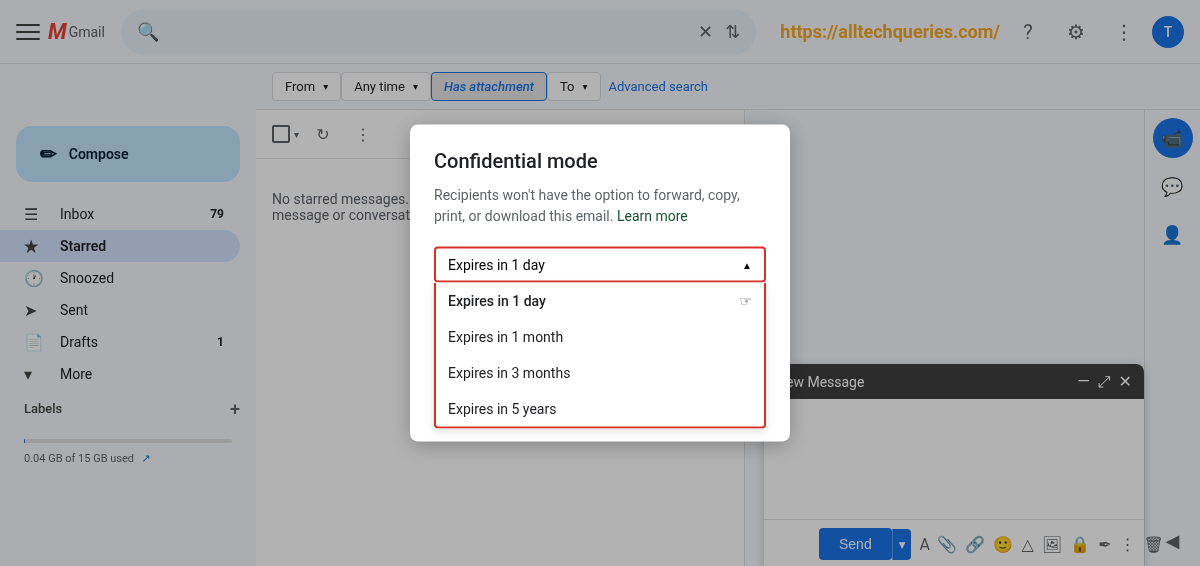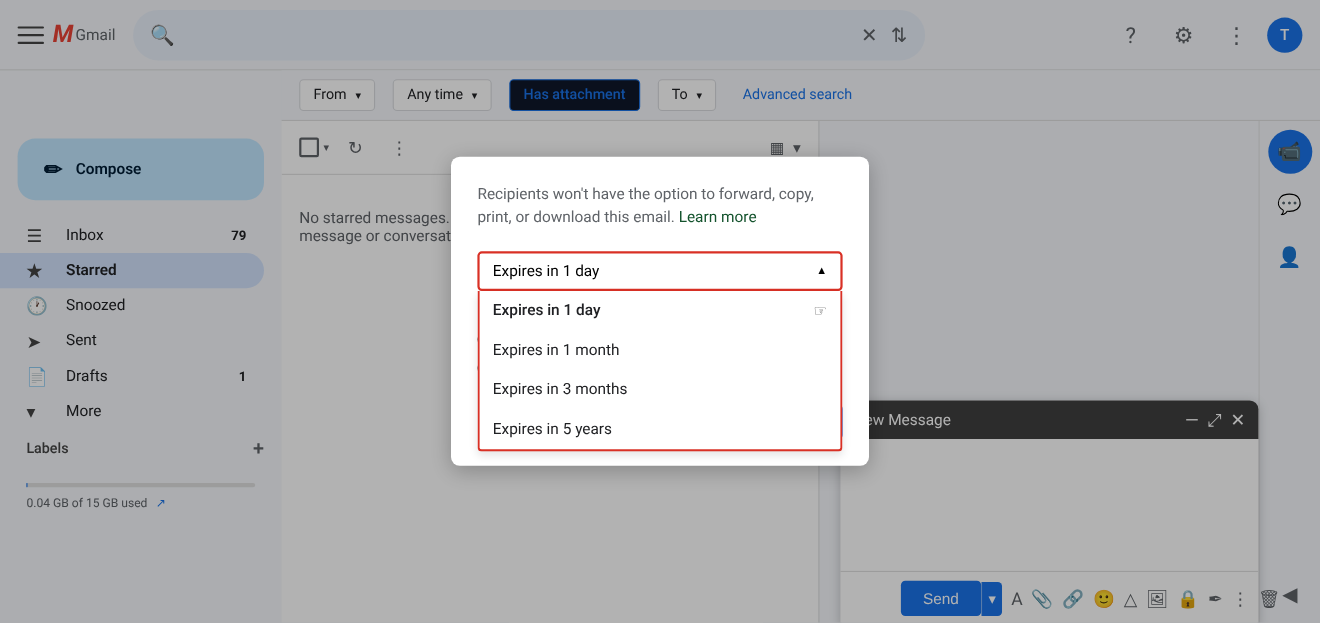--- a/index.html
+++ b/index.html
@@ -15,23 +15,23 @@
     .search-bar { flex: 1; max-width: 720px; background: #eaf1fb; border-radius: 24px; display: flex; align-items: center; padding: 0 16px; height: 46px; gap: 12px; }
     .search-bar input { border: none; background: transparent; font-size: 16px; outline: none; flex: 1; color: #202124; }
     .search-x { color: #5f6368; cursor: pointer; font-size: 18px; }
     .search-tune { color: #5f6368; cursor: pointer; font-size: 18px; }
     .top-right-icons { display: flex; align-items: center; gap: 8px; margin-left: auto; }
     .icon-btn { width: 40px; height: 40px; border-radius: 50%; display: flex; align-items: center; justify-content: center; cursor: pointer; color: #5f6368; font-size: 20px; }
     .avatar { width: 32px; height: 32px; border-radius: 50%; background: #1a73e8; color: white; display: flex; align-items: center; justify-content: center; font-size: 14px; font-weight: 500; cursor: pointer; }
     .watermark { color: #f5a623; font-weight: bold; font-size: 18px; margin-left: 16px; }
 
     
-    .filter-bar { display: flex; align-items: center; background: #f6f8fc; padding: 8px 16px; gap: 16px; border-bottom: 1px solid #e0e0e0; margin-left: 256px; }
+    .filter-bar { display: flex; align-items: center; background: #f6f8fc; padding: 8px 16px; gap: 0; border-bottom: 1px solid #e0e0e0; margin-left: 256px; }
     .filter-chip { display: flex; align-items: center; gap: 4px; padding: 6px 12px; background: white; border: 1px solid #dadce0; border-radius: 4px; cursor: pointer; font-size: 13px; color: #202124; }
-    .filter-chip-active { background: #0f172a; border-color: #1a73e8; color: #1a73e8; font-weight: 500; }
+    .filter-chip-active { background: #e5e5e5; border-color: #1a73e8; color: #1a73e8; font-weight: 500; font-style: italic; }
     .advanced-search-link { color: #1a73e8; font-size: 13px; cursor: pointer; text-decoration: none; margin-left: 8px; }
 
     
     .main-layout { display: flex; height: calc(566px - 64px - 44px); }
 
     
     .sidebar { width: 256px; background: #f6f8fc; padding: 8px 0; flex-shrink: 0; overflow-y: auto; }
     .compose-btn { margin: 8px 16px 16px; background: #c2e7ff; border-radius: 16px; padding: 16px 24px; display: flex; align-items: center; gap: 12px; cursor: pointer; font-size: 14px; font-weight: 600; color: #001d35; }
     .compose-btn .compose-icon { font-size: 20px; }
     .nav-item { display: flex; align-items: center; gap: 16px; padding: 4px 16px 4px 24px; height: 32px; border-radius: 0 16px 16px 0; margin-right: 16px; cursor: pointer; font-size: 14px; color: #202124; }
@@ -121,20 +121,21 @@
   <div class="gmail-logo">
     <span class="gmail-logo-m">M</span>
     <span class="gmail-logo-text">Gmail</span>
   </div>
   <div class="search-bar">
     <span style="color:#5f6368;font-size:18px;">🔍</span>
     <input type="text" style="">
     <span class="search-x">✕</span>
     <span class="search-tune">⇅</span>
   </div>
+  <span class="watermark">https://alltechqueries.com/</span>
   <div class="top-right-icons">
     <div class="icon-btn">?</div>
     <div class="icon-btn">⚙</div>
     <div class="icon-btn">⋮</div>
     <div class="avatar">T</div>
   </div>
 </div>
 
 <div class="filter-bar">
   <div class="filter-chip">
@@ -256,20 +257,21 @@
   <div class="side-icons">
     <div class="side-icon side-icon-blue">📹</div>
     <div class="side-icon">💬</div>
     <div class="side-icon">👤</div>
     <div style="flex:1;"></div>
     <div class="side-icon">◀</div>
   </div>
 </div>
 
 <div class="modal">
+  <div class="modal-title">Confidential mode</div>
   <div class="modal-desc">
     <span>Recipients won't have the option to forward, copy, print, or download this email.</span>
     <span> </span>
     <a href="#">Learn more</a>
   </div>
 
   <div class="dropdown-wrapper">
     <div class="dropdown-selected">
       <span>Expires in 1 day</span>
       <span style="font-size:10px;">▲</span>

